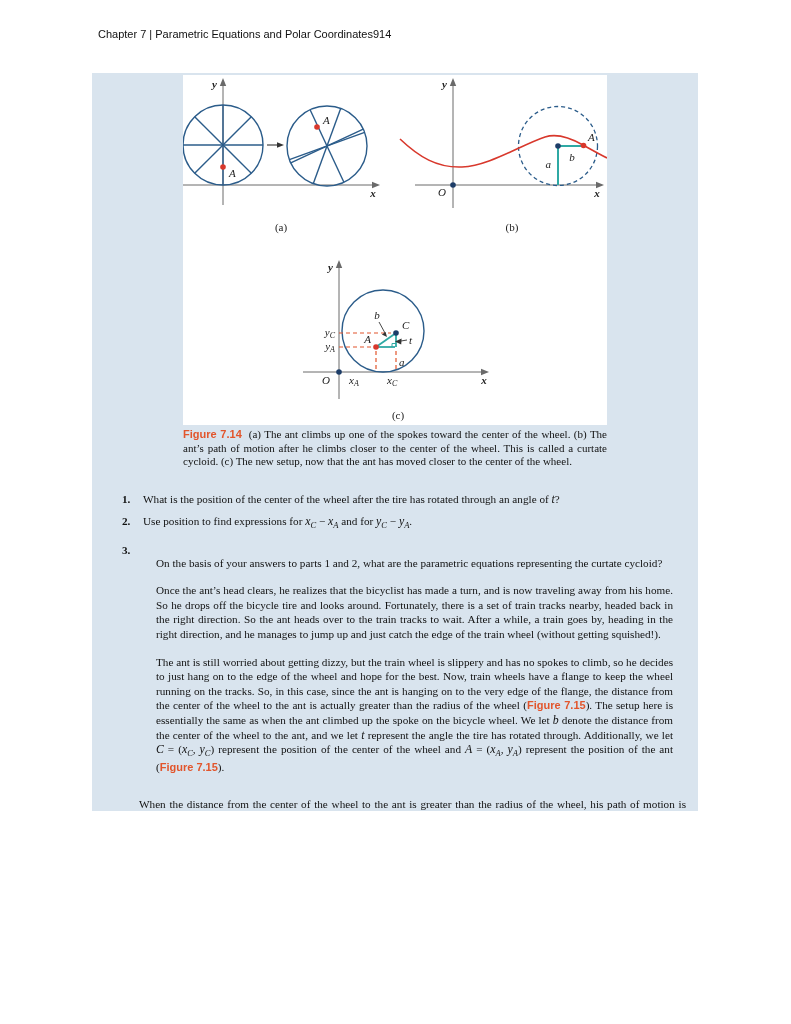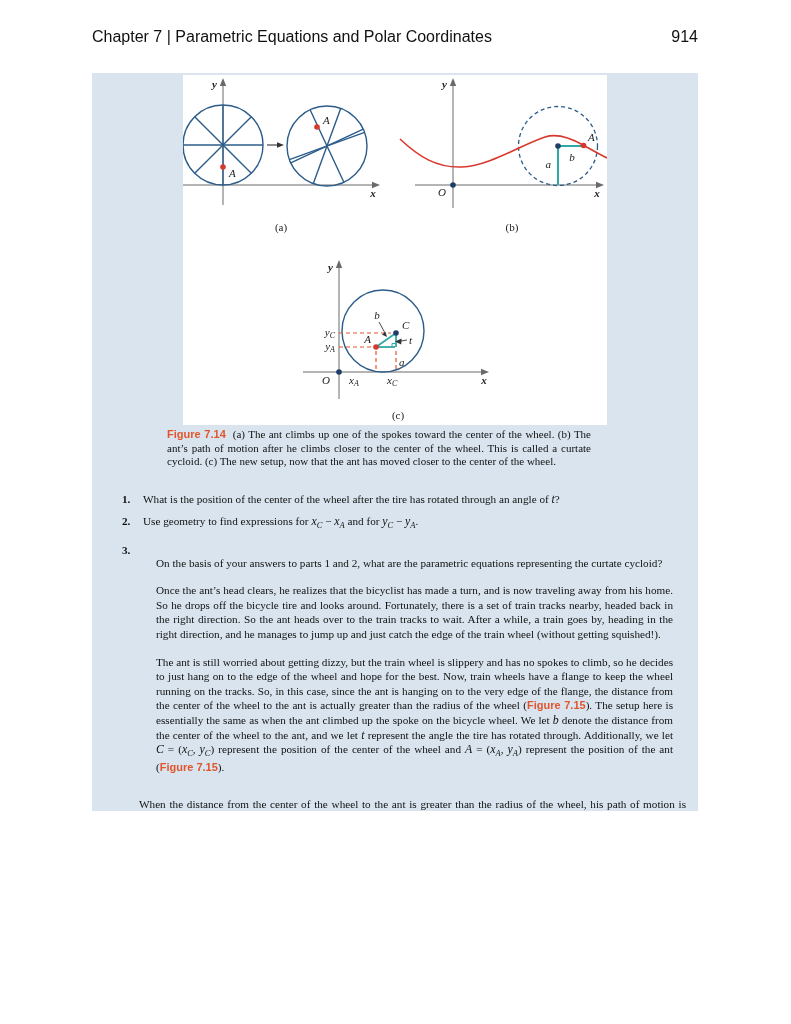--- a/index.html
+++ b/index.html
@@ -1,29 +1,29 @@
 <!DOCTYPE html>
 <html><head>
 <meta charset="utf-8">
 <style>
   * { margin:0; padding:0; box-sizing:border-box; }
   html,body { width:791px; height:1024px; background:#ffffff; }
   body { position:relative; font-family:"Liberation Serif", serif; color:#1f1f1f; }
 
-  .hdr { position:absolute; top:28px; left:92px; right:93px; height:14px;
-         font-family:"Liberation Sans", sans-serif; font-size:16px; color:#111;
-         display:flex; justify-content:space-between; }
+  .hdr { position:absolute; top:28px; left:98px; right:93px; height:14px;
+         font-family:"Liberation Sans", sans-serif; font-size:11px; color:#111;
+         display:flex; justify-content:flex-start; }
 
   .panel { position:absolute; left:92px; top:73px; width:606px; height:738px;
            background:#d9e4ee; overflow:hidden; }
 
   .figbox { position:absolute; left:91px; top:2px; width:424px; height:350px;
             background:#ffffff; }
 
-  .caption { position:absolute; left:75px; top:355px; width:424px;
+  .caption { position:absolute; left:91px; top:355px; width:424px;
              font-size:11px; line-height:13.6px; text-align:justify; color:#111; }
   .figlab { color:#e2552c; font-family:"Liberation Sans", sans-serif;
             font-weight:bold; font-size:11px; margin-right:7px; }
 
   .content { position:absolute; left:30px; top:419px; width:564px;
              font-size:11.2px; line-height:14.6px; color:#111; }
   .item { display:flex; }
   .item .num { flex:0 0 21px; font-weight:bold; }
   .item .itext { flex:1; text-align:justify; }
   .item1 { margin-bottom:7px; }
@@ -167,21 +167,21 @@
 
   <div class="caption"><span class="figlab">Figure 7.14</span><span>(a) The ant climbs up one of the spokes toward the center of the wheel. (b) The ant’s path of motion after he climbs closer to the center of the wheel. This is called a curtate cycloid. (c) The new setup, now that the ant has moved closer to the center of the wheel.</span></div>
 
   <div class="content">
     <div class="item item1">
       <span class="num">1.</span>
       <div class="itext"><span>What is the position of the center of the wheel after the tire has rotated through an angle of </span><span class="m">t</span><span>?</span></div>
     </div>
     <div class="item item2">
       <span class="num">2.</span>
-      <div class="itext"><span>Use geometry to find expressions for </span><span class="m">x</span><span class="s">C</span><span> − </span><span class="m">x</span><span class="s">A</span><span> and for </span><span class="m">y</span><span class="s">C</span><span> − </span><span class="m">y</span><span class="s">A</span><span>.</span></div>
+      <div class="itext"><span>Use position to find expressions for </span><span class="m">x</span><span class="s">C</span><span> − </span><span class="m">x</span><span class="s">A</span><span> and for </span><span class="m">y</span><span class="s">C</span><span> − </span><span class="m">y</span><span class="s">A</span><span>.</span></div>
     </div>
     <div class="item item3">
       <span class="num">3.</span>
       <div class="itext">
         <p><span>On the basis of your answers to parts 1 and 2, what are the parametric equations representing the curtate cycloid?</span></p>
         <p><span>Once the ant’s head clears, he realizes that the bicyclist has made a turn, and is now traveling away from his home. So he drops off the bicycle tire and looks around. Fortunately, there is a set of train tracks nearby, headed back in the right direction. So the ant heads over to the train tracks to wait. After a while, a train goes by, heading in the right direction, and he manages to jump up and just catch the edge of the train wheel (without getting squished!).</span></p>
         <p><span>The ant is still worried about getting dizzy, but the train wheel is slippery and has no spokes to climb, so he decides to just hang on to the edge of the wheel and hope for the best. Now, train wheels have a flange to keep the wheel running on the tracks. So, in this case, since the ant is hanging on to the very edge of the flange, the distance from the center of the wheel to the ant is actually greater than the radius of the wheel (</span><span class="lk">Figure 7.15</span><span>). The setup here is essentially the same as when the ant climbed up the spoke on the bicycle wheel. We let </span><span class="m">b</span><span> denote the distance from the center of the wheel to the ant, and we let </span><span class="m">t</span><span> represent the angle the tire has rotated through. Additionally, we let </span><span class="m">C</span><span> = (</span><span class="m">x</span><span class="s">C</span><span>, </span><span class="m">y</span><span class="s">C</span><span>) </span><span>represent the position of the center of the wheel and </span><span class="m">A</span><span> = (</span><span class="m">x</span><span class="s">A</span><span>, </span><span class="m">y</span><span class="s">A</span><span>) </span><span>represent the position of the ant (</span><span class="lk">Figure 7.15</span><span>).</span></p>
       </div>
     </div>
     <div class="closing"><span>When the distance from the center of the wheel to the ant is greater than the radius of the wheel, his path of motion is called a prolate cycloid. A graph of a prolate cycloid is shown in the figure.</span></div>

